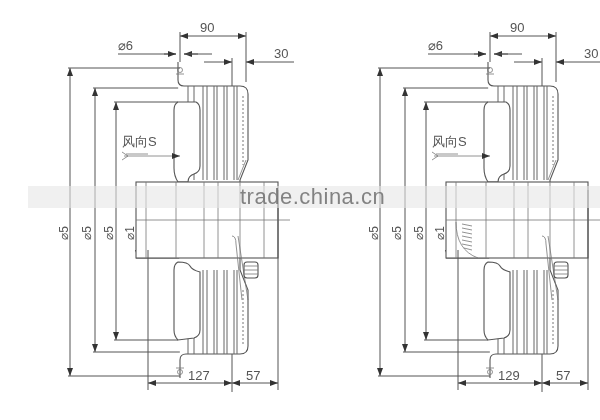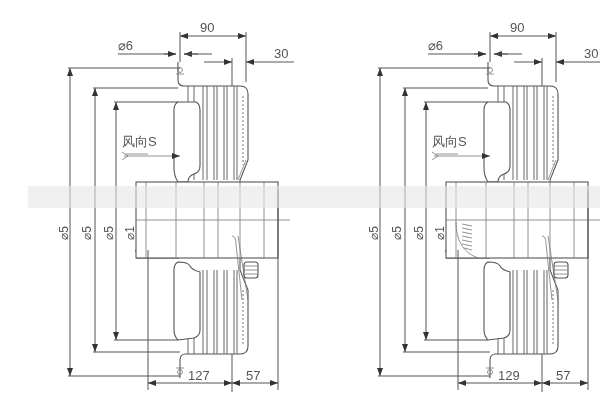--- a/index.html
+++ b/index.html
@@ -162,13 +162,14 @@
       <text class="vlabel" transform="translate(40,240) rotate(-90)">⌀5</text>
       <text class="vlabel" transform="translate(63,240) rotate(-90)">⌀5</text>
       <text class="vlabel" transform="translate(85,240) rotate(-90)">⌀5</text>
       <text class="vlabel" transform="translate(106,240) rotate(-90)">⌀1</text>
       <text x="94" y="146" font-size="13">风向S</text>
     </g>
   </svg>
 
   
   <div class="wm-band" style="left:0; top:186px; width:600px; height:22px; opacity:0.7;"></div>
+  <div class="wm" style="left:212px; top:184px;">trade.china.cn</div>
 </div>
 
 </body></html>

